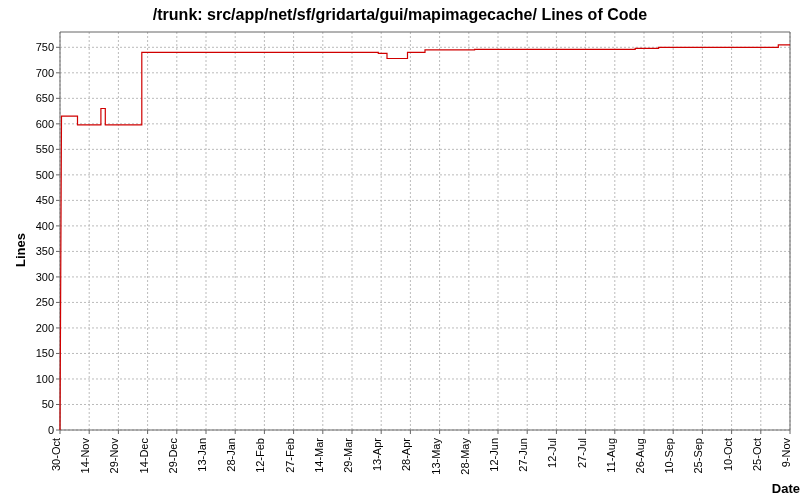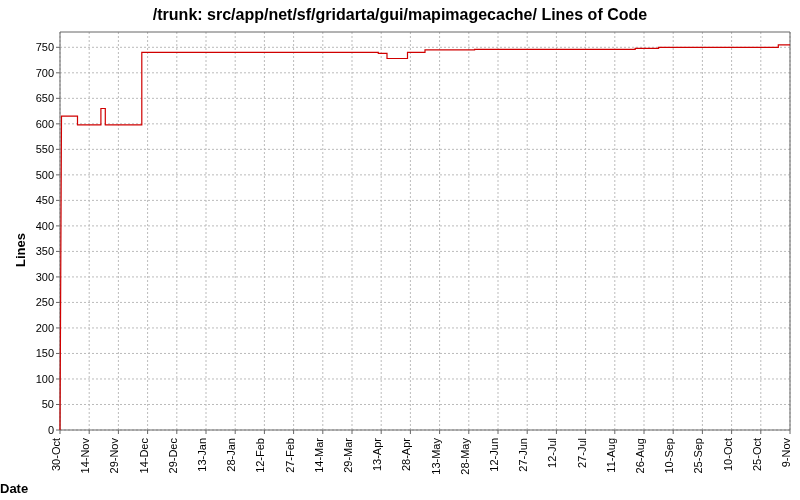--- a/index.html
+++ b/index.html
@@ -33,21 +33,21 @@
     transform-origin: center;
     font-size: 13px;
     font-weight: bold;
     color: #000;
   }
   .xlabel {
     position: absolute;
     bottom: 4px;
     left: 0;
     right: 0;
-    text-align: left;
+    text-align: right;
     font-size: 13px;
     font-weight: bold;
     color: #000;
   }
   svg {
     position: absolute;
     left: 0;
     top: 0;
   }
   .axis-line {

